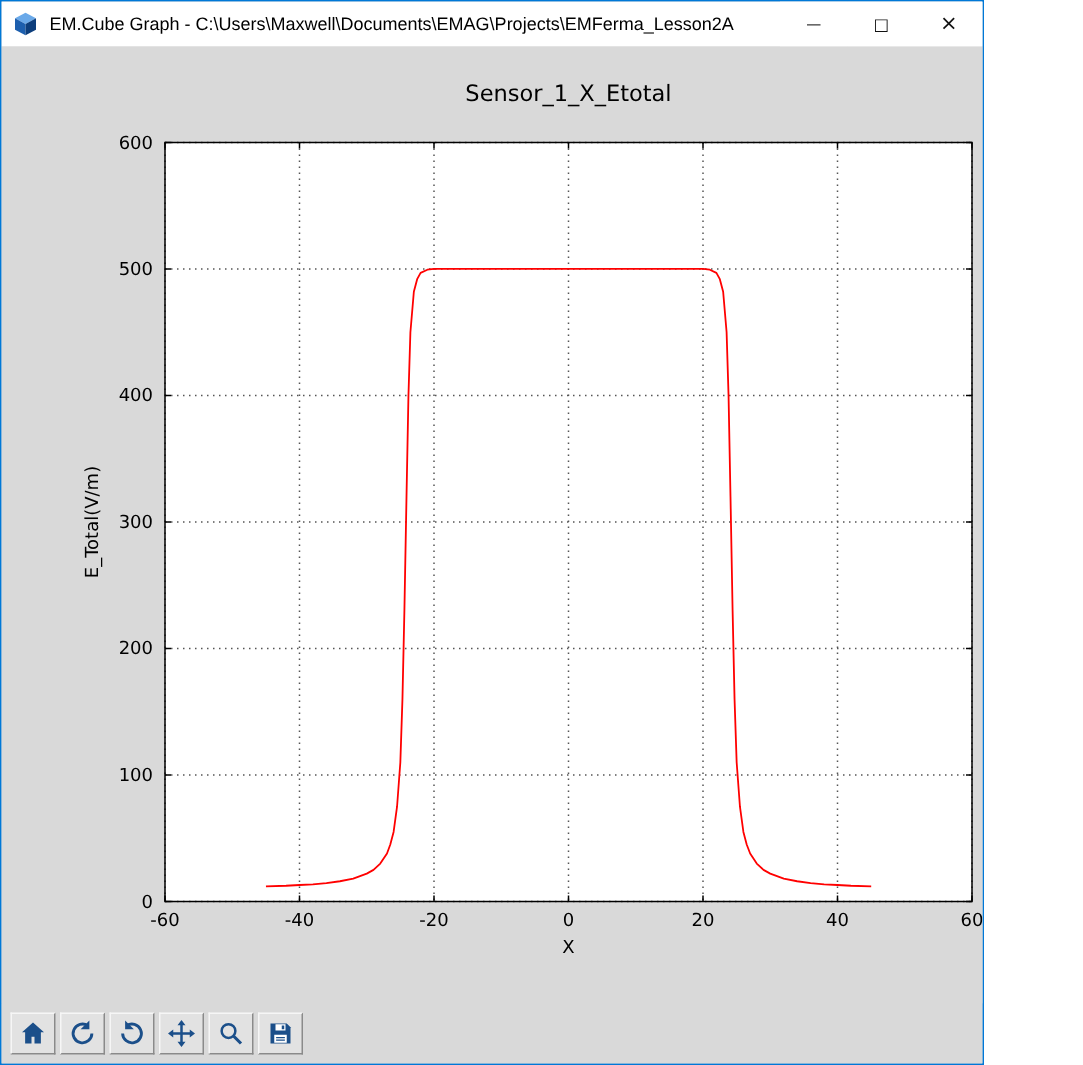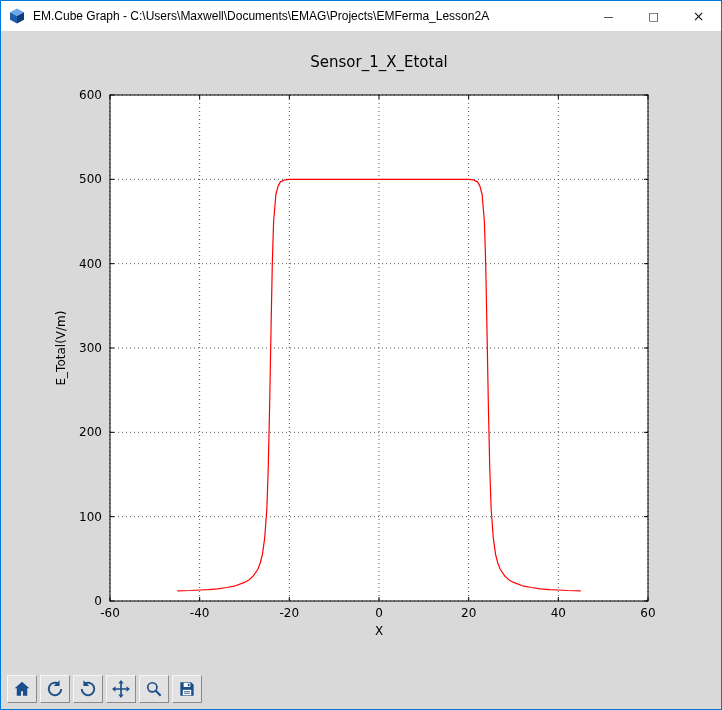--- a/index.html
+++ b/index.html
@@ -1,17 +1,17 @@
 <!DOCTYPE html>
 <html><head>
 <meta charset="utf-8">
 <style>
   * { margin:0; padding:0; box-sizing:border-box; }
   html,body { width:722px; height:710px; font-family:"Liberation Sans",sans-serif; background:#ffffff; }
-  .window { width:722px; height:710px; border:1px solid #0078d7; display:flex; flex-direction:column; background:#d9d9d9; overflow:hidden; }
+  .window { width:656px; height:710px; border:1px solid #0078d7; display:flex; flex-direction:column; background:#d9d9d9; overflow:hidden; }
 
   
   .titlebar { height:30px; min-height:30px; background:#ffffff; display:flex; align-items:center; }
   .app-icon { width:18px; height:18px; margin-left:7px; flex:0 0 auto; }
   .title-text { font-size:12px; margin-left:7px; flex:1 1 auto; white-space:nowrap; overflow:hidden; color:#000; }
   .win-controls { display:flex; height:100%; }
   .win-btn { width:45px; height:100%; display:flex; align-items:center; justify-content:center; background:#ffffff; border:none; color:#111; font-family:"DejaVu Sans",sans-serif; font-size:10px; cursor:default; }
   .win-btn.max { font-size:11px; }
   .win-btn.close { font-size:14px; }
 

